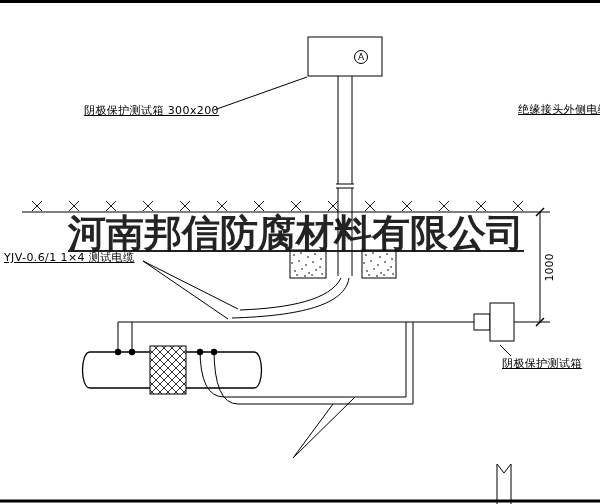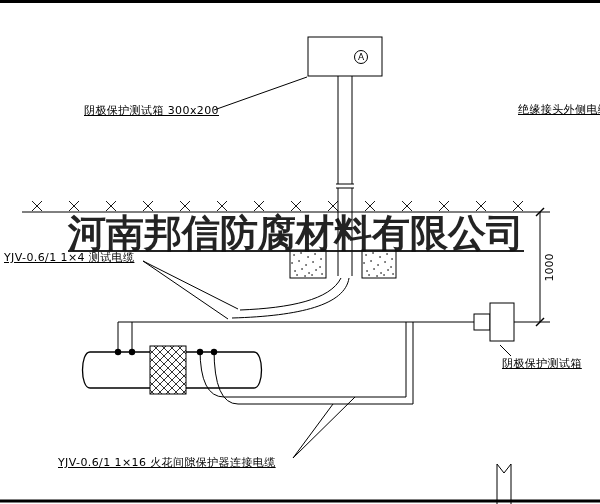--- a/index.html
+++ b/index.html
@@ -137,19 +137,18 @@
   <div class="acircle">A</div>
 
   <div class="lbl" style="left:84px; top:103px;">阴极保护测试箱 300x200</div>
 
   <div class="lbl" style="left:518px; top:102px;">绝缘接头外侧电缆</div>
 
   <div class="lbl" style="left:4px; top:250px;">YJV-0.6/1 1×4  测试电缆</div>
 
   <div class="lbl" style="left:502px; top:356px;">阴极保护测试箱</div>
 
-  <div class="lbl" style="left:58px; top:455px;">YJV-0.6/1 1×16  火花间隙保护器连接电缆</div>
 
   <div class="dim-v">1000</div>
 
   <div class="watermark">河南邦信防腐材料有限公司</div>
 
 </div>
 
 </body></html>

